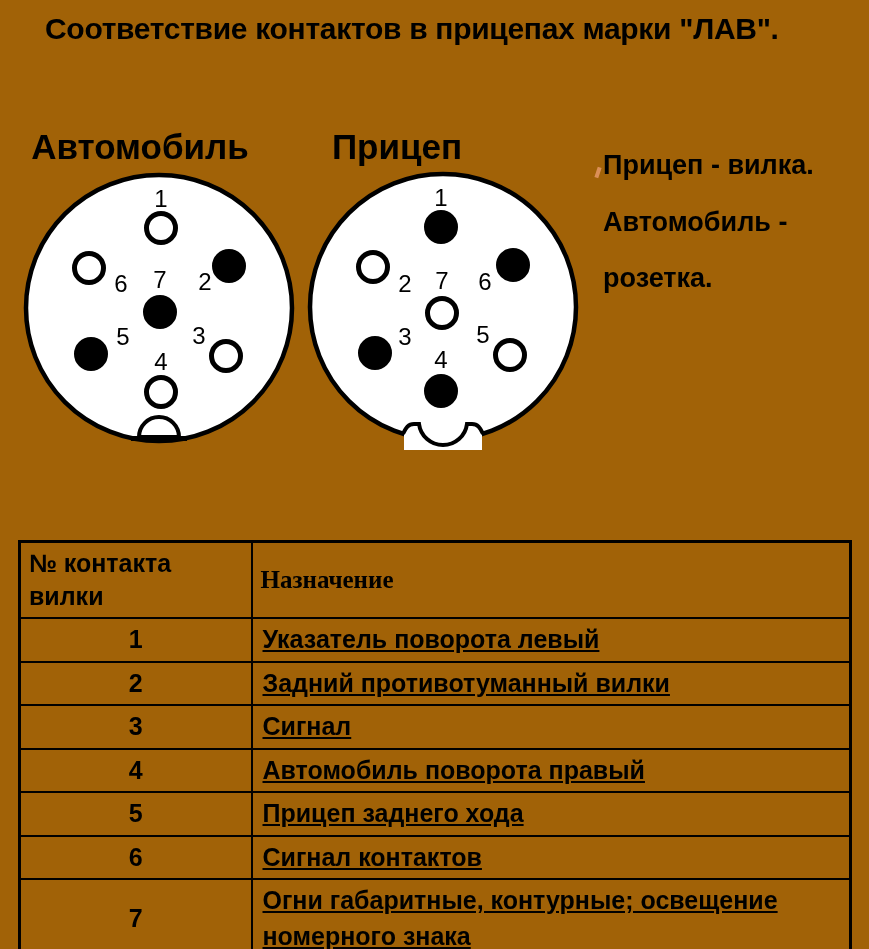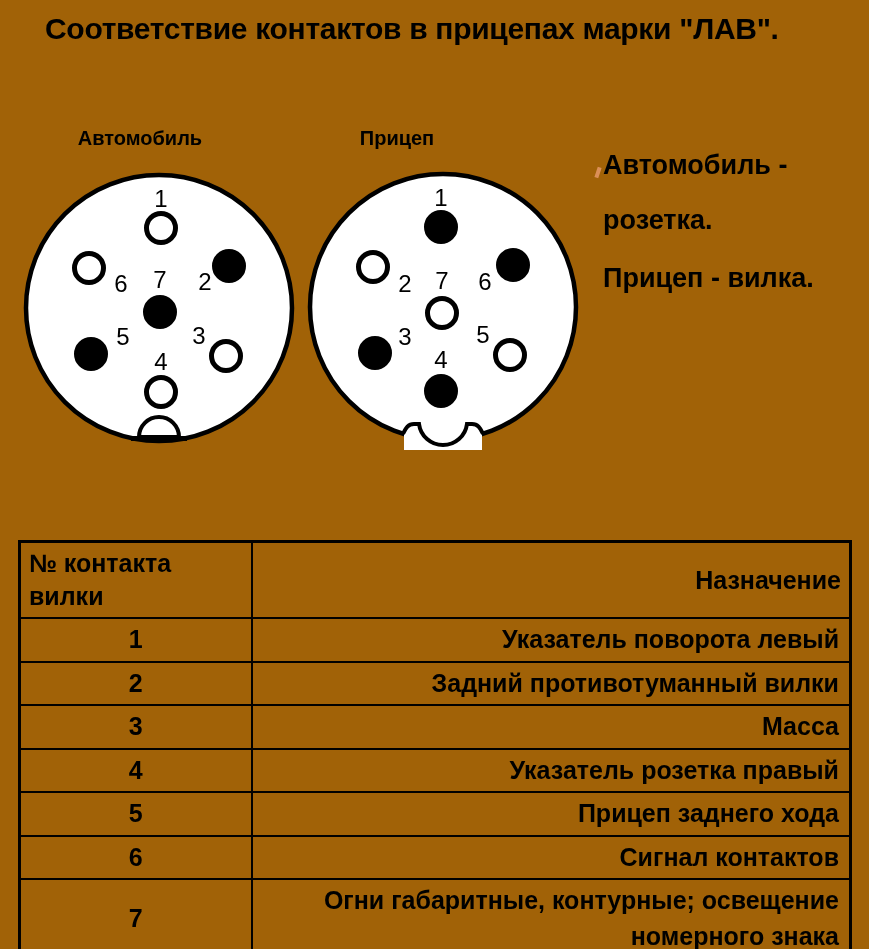--- a/index.html
+++ b/index.html
@@ -20,21 +20,21 @@
     top: 12px;
     font-size: 30px;
     font-weight: 600;
     letter-spacing: -0.3px;
     margin: 0;
   }
   .conn-title {
     position: absolute;
     width: 260px;
     text-align: center;
-    font-size: 20px;
+    font-size: 35px;
     font-weight: 600;
     top: 127px;
   }
   .conn-title.car { left: 10px; }
   .conn-title.trailer { left: 267px; }
   svg.connector { position: absolute; }
   svg.connector.car { left: 9px; top: 158px; }
   svg.connector.trailer { left: 293px; top: 157px; }
   svg text {
     font-family: "Liberation Sans", sans-serif;
@@ -76,23 +76,23 @@
     border: 2px solid #000;
     font-size: 25px;
     font-weight: 700;
     vertical-align: middle;
     color: #000;
   }
   th.col-pin { width: 232px; }
   thead th { height: 72px; }
   th.col-pin { text-align: left; padding: 4px 8px; }
   th.col-pin .hdr-wrap { width: 165px; line-height: 1.32; }
-  th.col-purpose { text-align: right; padding: 4px 8px; }
+  th.col-purpose { text-align: left; padding: 4px 8px; font-family: Liberation Serif, serif; }
   td.cell-pin { text-align: center; height: 40px; padding: 0 4px; }
-  td.cell-purpose { text-align: right; padding: 3px 10px; line-height: 1.42; }
+  td.cell-purpose { text-align: left; padding: 3px 10px; line-height: 1.42; text-decoration: underline; }
 </style>
 </head>
 <body>
 
 <div id="page">
 
   <h1 class="page-title">Соответствие контактов в прицепах марки "ЛАВ".</h1>
 
   <div class="conn-title car">Автомобиль</div>
   <svg class="connector car" width="300" height="300" viewBox="-150 -150 300 300">
@@ -142,22 +142,22 @@
     <text x="42" y="-17">6</text>
     <text x="-1" y="-18">7</text>
     <text x="-38" y="38">3</text>
     <text x="40" y="36">5</text>
     <text x="-2" y="61">4</text>
   </svg>
 
   <div class="scan-artifact"></div>
 
   <aside class="notes">
+    <p>Прицеп - вилка.</p>
     <p>Автомобиль - розетка.</p>
-    <p>Прицеп - вилка.</p>
   </aside>
 
   <table class="pinout">
     <thead>
       <tr>
         <th class="col-pin">
           <div class="hdr-wrap">№ контакта вилки</div>
         </th>
         <th class="col-purpose">Назначение</th>
       </tr>
@@ -166,25 +166,25 @@
       <tr>
         <td class="cell-pin">1</td>
         <td class="cell-purpose">Указатель поворота левый</td>
       </tr>
       <tr>
         <td class="cell-pin">2</td>
         <td class="cell-purpose">Задний противотуманный вилки</td>
       </tr>
       <tr>
         <td class="cell-pin">3</td>
-        <td class="cell-purpose">Масса</td>
+        <td class="cell-purpose">Сигнал</td>
       </tr>
       <tr>
         <td class="cell-pin">4</td>
-        <td class="cell-purpose">Указатель розетка правый</td>
+        <td class="cell-purpose">Автомобиль поворота правый</td>
       </tr>
       <tr>
         <td class="cell-pin">5</td>
         <td class="cell-purpose">Прицеп заднего хода</td>
       </tr>
       <tr>
         <td class="cell-pin">6</td>
         <td class="cell-purpose">Сигнал контактов</td>
       </tr>
       <tr>

